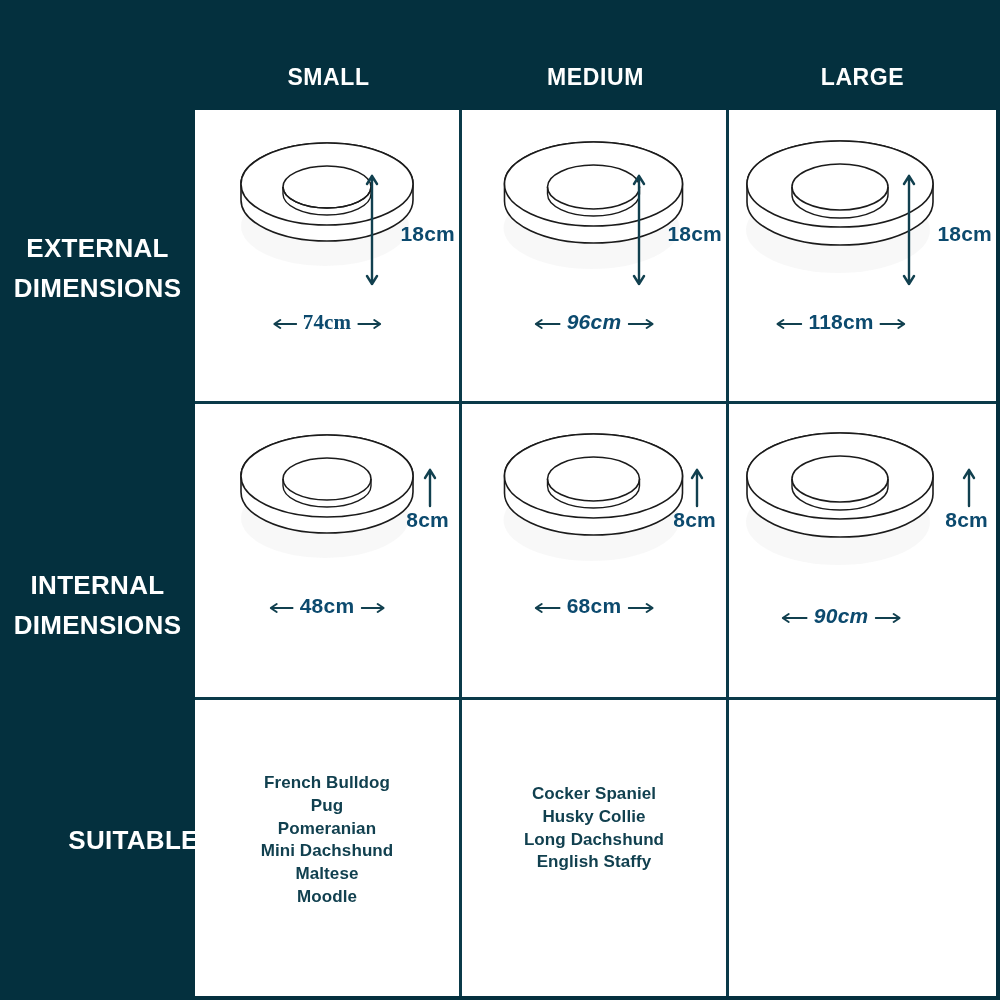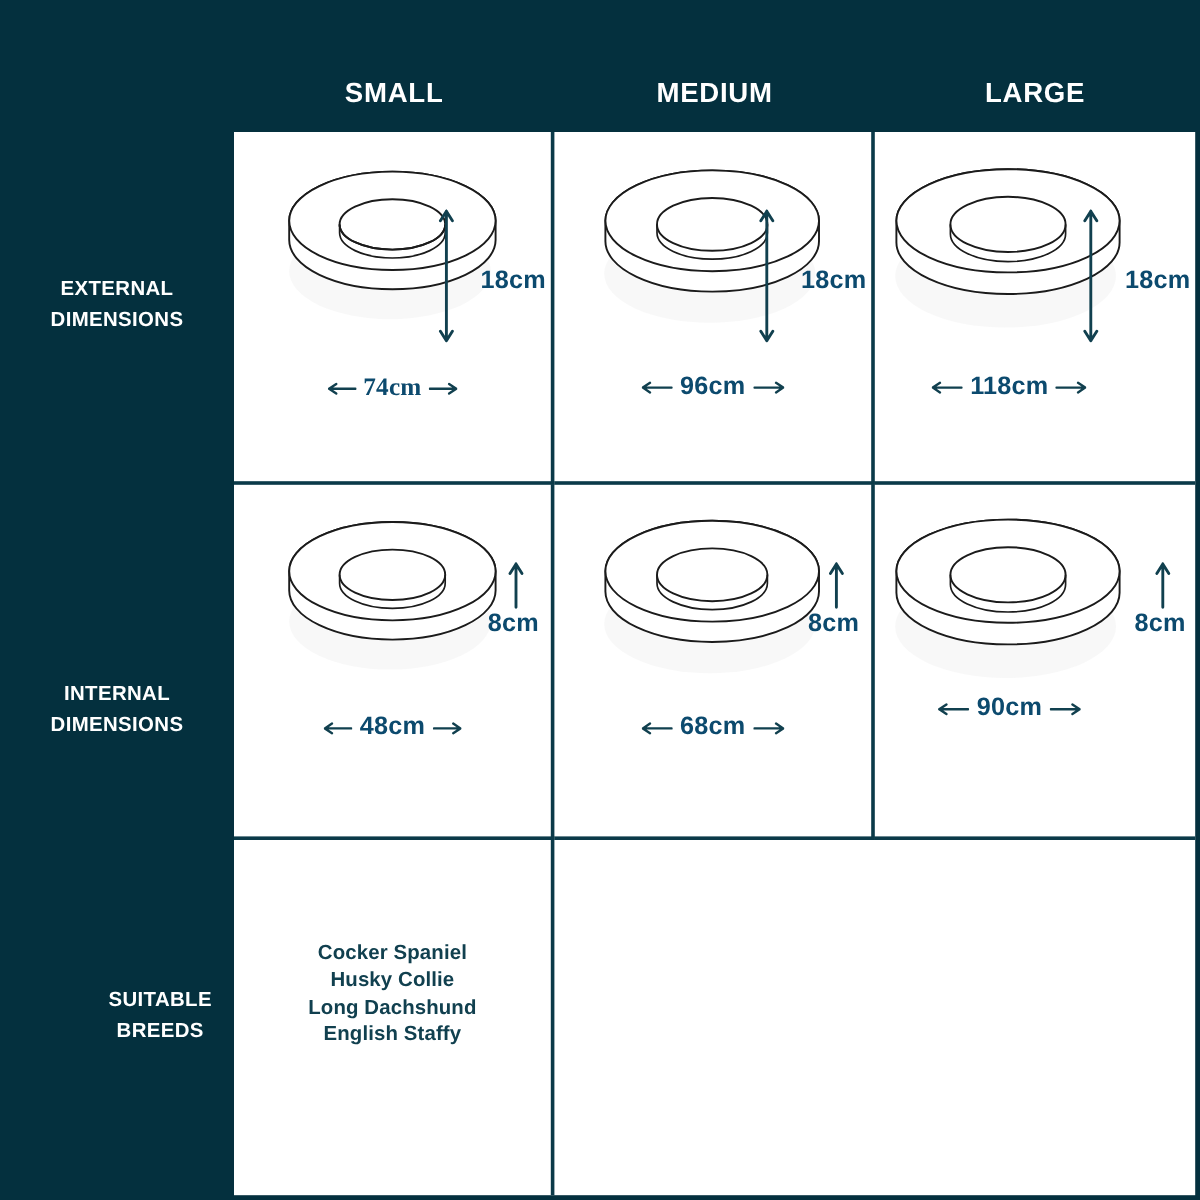--- a/index.html
+++ b/index.html
@@ -15,21 +15,21 @@
   .col-headers{position:absolute;left:195px;top:0;width:801px;height:110px;display:flex;}
   .col-header{
     flex:1 1 0;display:flex;align-items:center;justify-content:center;
     color:#ffffff;font-size:23px;font-weight:700;letter-spacing:.6px;
     padding-top:44px;box-sizing:border-box;
   }
 
   
   .row-label{
     position:absolute;left:0;width:195px;
-    color:#ffffff;text-align:center;font-size:17px;font-weight:700;
+    color:#ffffff;text-align:center;font-size:26px;font-weight:700;
     line-height:1.55;letter-spacing:.3px;
   }
   .row-label span{display:block;}
   #rl-external{top:228px;}
   #rl-internal{top:524px;margin-top:41px;}
   #rl-breeds{top:820px;margin-left:36px;}
 
   
   .grid{
     position:absolute;left:195px;top:110px;
@@ -85,21 +85,20 @@
   <div class="row-label" id="rl-external">
     <span>EXTERNAL</span>
     <span>DIMENSIONS</span>
   </div>
   <div class="row-label" id="rl-internal">
     <span>INTERNAL</span>
     <span>DIMENSIONS</span>
   </div>
   <div class="row-label" id="rl-breeds">
     <span>SUITABLE</span>
-    <span>BREEDS</span>
   </div>
 
   <div class="grid">
 
     <div class="cell r1 vline hline">
       <div class="bedwrap">
         <svg class="bedsvg" width="210" height="150" viewBox="0 0 210 150">
           <ellipse cx="103" cy="92" rx="84" ry="40" fill="#f2f2f2" opacity=".55"></ellipse>
           <path d="M19 66 A86 41 0 0 0 191 66 L191 66 L191 50 A86 41 0 0 0 19 50 Z" fill="#ffffff" stroke="#1b1b1b" stroke-width="1.6"></path>
           <ellipse cx="105" cy="50" rx="86" ry="41" fill="#ffffff" stroke="#1b1b1b" stroke-width="1.6"></ellipse>
@@ -128,21 +127,21 @@
     <div class="cell r1 vline hline">
       <div class="bedwrap">
         <svg class="bedsvg" width="215" height="150" viewBox="0 0 215 150">
           <ellipse cx="105" cy="94" rx="88" ry="41" fill="#f2f2f2" opacity=".55"></ellipse>
           <path d="M18 67 A89 42 0 0 0 196 67 L196 67 L196 50 A89 42 0 0 0 18 50 Z" fill="#ffffff" stroke="#1b1b1b" stroke-width="1.6"></path>
           <ellipse cx="107" cy="50" rx="89" ry="42" fill="#ffffff" stroke="#1b1b1b" stroke-width="1.6"></ellipse>
           <ellipse cx="107" cy="53" rx="46" ry="22" fill="#ffffff" stroke="#1b1b1b" stroke-width="1.6"></ellipse>
           <path d="M61 53 L61 60 A46 22 0 0 0 153 60 L153 53" fill="none" stroke="#1b1b1b" stroke-width="1.4"></path>
         </svg>
       </div>
-      <div class="dim dim-h" style="top:200px;">
+      <div class="dim dim-h" style="top:200px;font-style:italic;">
         <svg width="26" height="12" viewBox="0 0 26 12" style="vertical-align:-1px">
             <path d="M1 6 L25 6 M1 6 L7 2 M1 6 L7 10" stroke="#11404f" stroke-width="2" fill="none" stroke-linecap="round"></path>
           </svg>
         <span>96cm</span>
         <svg width="26" height="12" viewBox="0 0 26 12" style="vertical-align:-1px">
             <path d="M25 6 L1 6 M25 6 L19 2 M25 6 L19 10" stroke="#11404f" stroke-width="2" fill="none" stroke-linecap="round"></path>
           </svg>
       </div>
       <div class="dim dim-v" style="top:112px;right:4px;">
         <svg width="60" height="120" viewBox="0 0 60 120" style="position:absolute;left:-44px;top:-52px">
@@ -236,37 +235,47 @@
     <div class="cell r2 hline">
       <div class="bedwrap">
         <svg class="bedsvg" width="220" height="150" viewBox="0 0 220 150" style="left:42%;">
           <ellipse cx="107" cy="96" rx="92" ry="43" fill="#f2f2f2" opacity=".55"></ellipse>
           <path d="M16 68 A93 43 0 0 0 202 68 L202 68 L202 50 A93 43 0 0 0 16 50 Z" fill="#ffffff" stroke="#1b1b1b" stroke-width="1.6"></path>
           <ellipse cx="109" cy="50" rx="93" ry="43" fill="#ffffff" stroke="#1b1b1b" stroke-width="1.6"></ellipse>
           <ellipse cx="109" cy="53" rx="48" ry="23" fill="#ffffff" stroke="#1b1b1b" stroke-width="1.6"></ellipse>
           <path d="M61 53 L61 61 A48 23 0 0 0 157 61 L157 53" fill="none" stroke="#1b1b1b" stroke-width="1.4"></path>
         </svg>
       </div>
-      <div class="dim dim-h" style="top:174px;left:42%;">
+      <div class="dim dim-h" style="top:200px;left:42%;font-style:italic;">
         <svg width="26" height="12" viewBox="0 0 26 12" style="vertical-align:-1px">
             <path d="M1 6 L25 6 M1 6 L7 2 M1 6 L7 10" stroke="#11404f" stroke-width="2" fill="none" stroke-linecap="round"></path>
           </svg>
         <span>90cm</span>
         <svg width="26" height="12" viewBox="0 0 26 12" style="vertical-align:-1px">
             <path d="M25 6 L1 6 M25 6 L19 2 M25 6 L19 10" stroke="#11404f" stroke-width="2" fill="none" stroke-linecap="round"></path>
           </svg>
       </div>
       <div class="dim dim-v" style="top:104px;right:8px;">
         <svg width="40" height="46" viewBox="0 0 40 46" style="position:absolute;left:6px;top:-44px">
           <path d="M18 42 L18 6 M18 6 L13 14 M18 6 L23 14" stroke="#11404f" stroke-width="2.4" fill="none" stroke-linecap="round"></path>
         </svg>
         <span>8cm</span>
       </div>
     </div>
 
+    <div class="cell vline">
+      <div class="breeds b-small">
+        <span>French Bulldog</span>
+        <span>Pug</span>
+        <span>Pomeranian</span>
+        <span>Mini Dachshund</span>
+        <span>Maltese</span>
+        <span>Moodle</span>
+      </div>
+    </div>
 
     <div class="cell vline">
       <div class="breeds b-med">
         <span>Cocker Spaniel</span>
         <span>Husky Collie</span>
         <span>Long Dachshund</span>
         <span>English Staffy</span>
       </div>
     </div>
 

